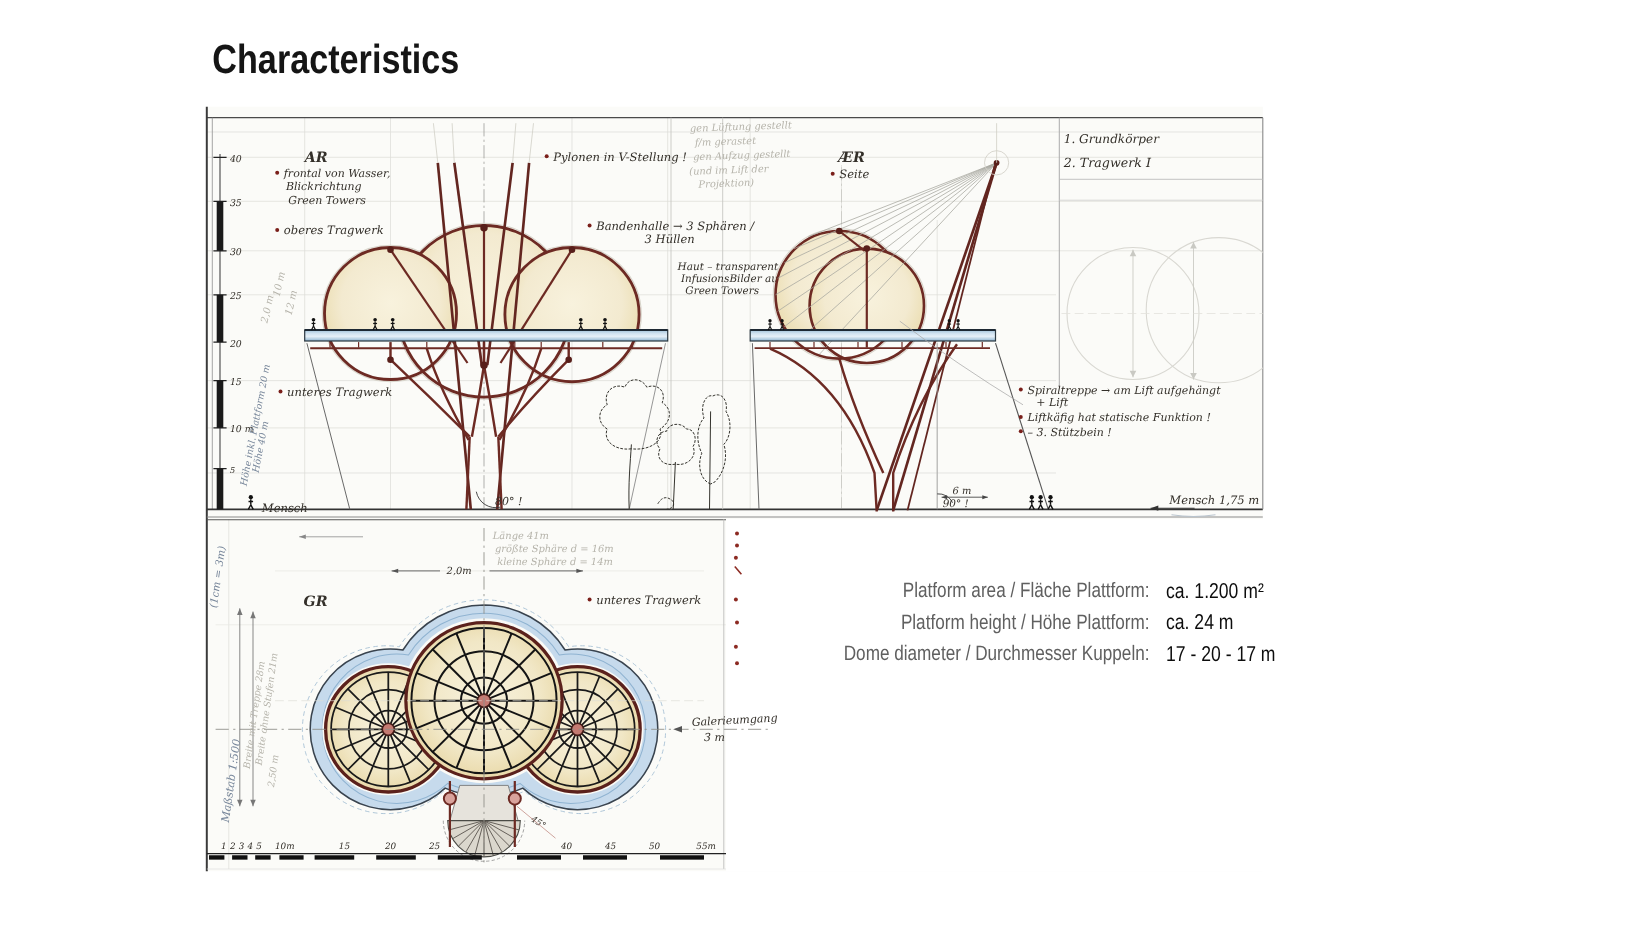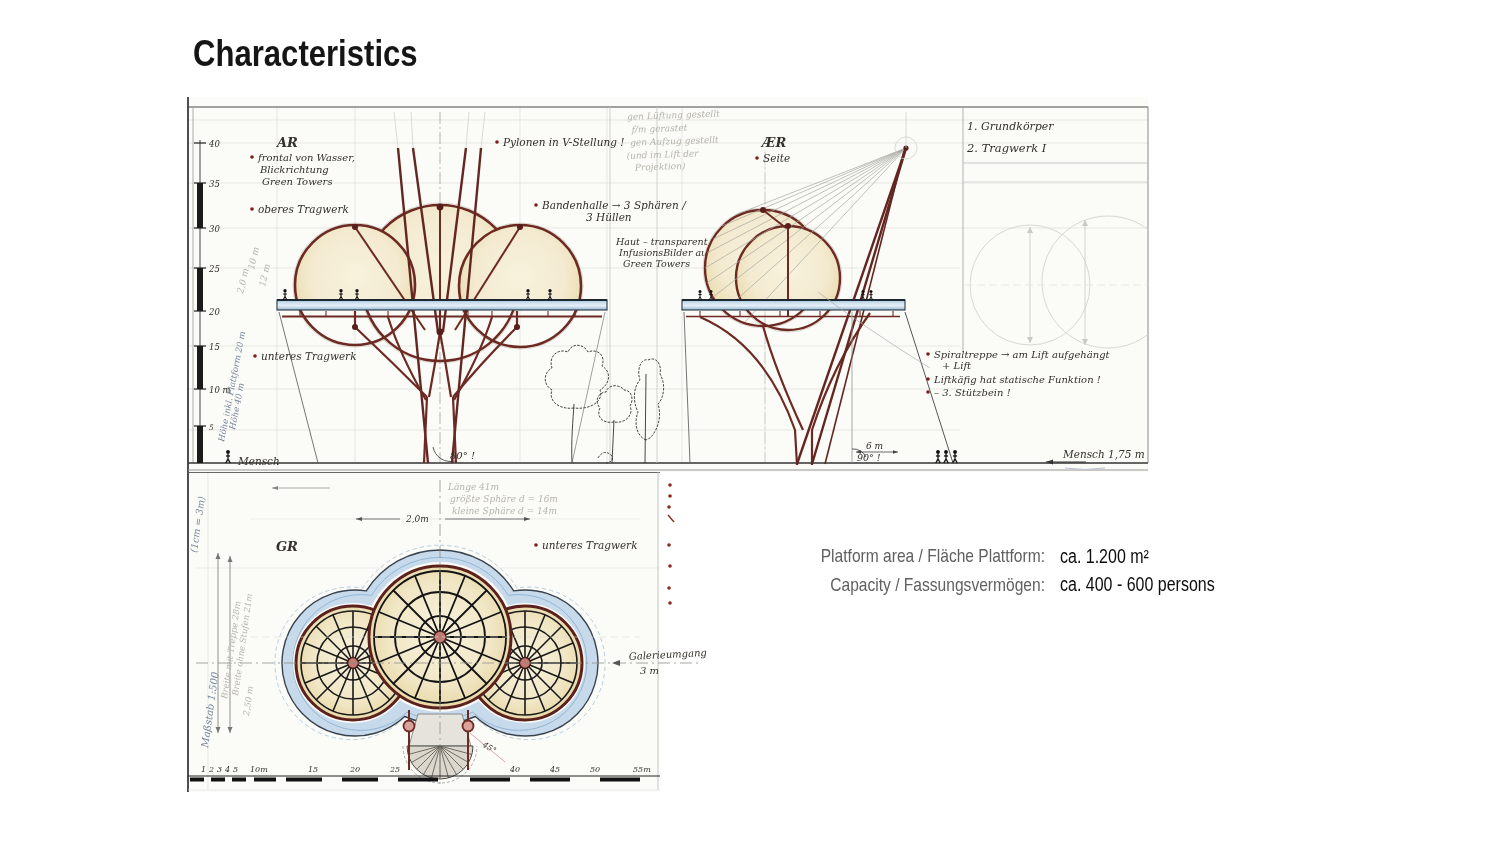--- a/index.html
+++ b/index.html
@@ -1,18 +1,18 @@
 <!DOCTYPE html>
 <html><head>
 <meta charset="utf-8">
 <style>
 html,body{margin:0;padding:0}
 body{width:1496px;height:841px;background:#fff;position:relative;font-family:"Liberation Sans",sans-serif;overflow:hidden}
 .title{position:absolute;left:193px;top:34px;font-size:37px;font-weight:bold;color:#151515;transform:scaleX(.84);transform-origin:left top;white-space:nowrap;line-height:1.1}
-.specs{position:absolute;left:610px;top:542px}
+.specs{position:absolute;left:610px;top:524px}
 .specs .row{display:flex;height:28.6px;align-items:center}
 .specs .lab{width:435px;text-align:right;color:#606060;font-size:19px;white-space:nowrap;transform:scaleX(.82);transform-origin:right center}
 .specs .val{width:310px;margin-left:15px;color:#0d0d0d;font-size:19.5px;white-space:nowrap;transform:scaleX(.82);transform-origin:left center}
 svg .hw{font-family:"DejaVu Serif",serif;font-style:italic;fill:#332f29}
 svg .pencil{font-family:"DejaVu Serif",serif;font-style:italic;fill:#b6b4ab}
 svg .blueink{font-family:"DejaVu Serif",serif;font-style:italic;fill:#77869a}
 </style>
 </head>
 <body>
 
@@ -485,16 +485,20 @@
   </g>
 </g>
 </svg>
 
 <div class="specs">
   <div class="row">
       <div class="lab">Platform area / Fläche Plattform:</div>
       <div class="val">ca. 1.200 m²</div>
     </div>
   <div class="row">
-      <div class="lab">Capacity / Fassungsvermögen:</div>
-      <div class="val">ca. 400 - 600 persons</div>
+      <div class="lab">Platform height / Höhe Plattform:</div>
+      <div class="val">ca. 24 m</div>
+    </div>
+  <div class="row">
+      <div class="lab">Dome diameter / Durchmesser Kuppeln:</div>
+      <div class="val">17 - 20 - 17 m</div>
     </div>
 </div>
 
 </body></html>

